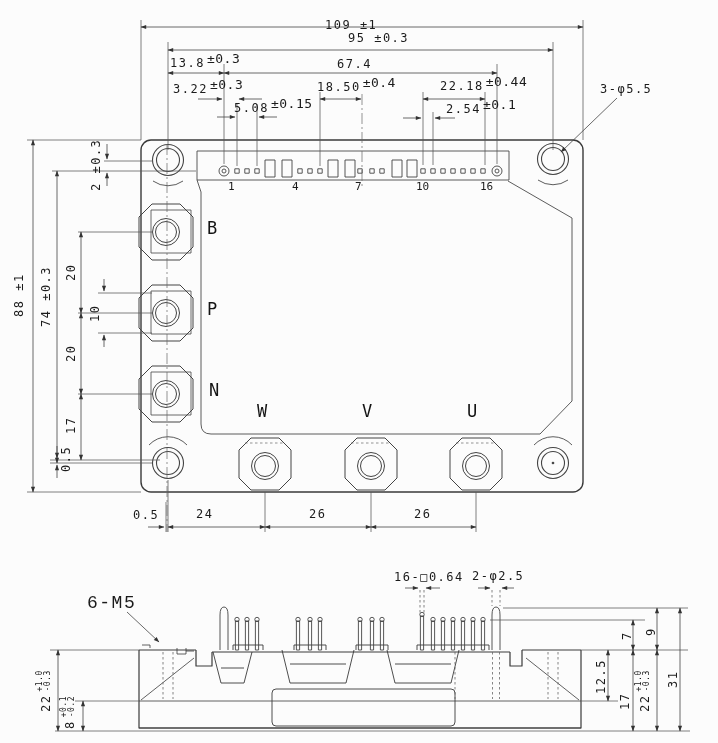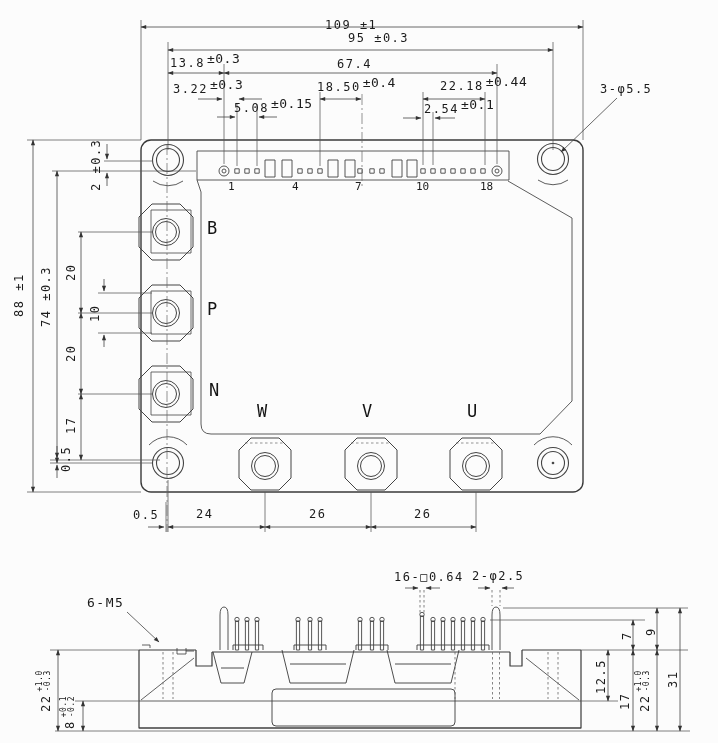--- a/index.html
+++ b/index.html
@@ -6,21 +6,21 @@
   #stage{position:relative;width:718px;height:743px;background:#fcfcfc;overflow:hidden;
          font-family:"DejaVu Sans Mono",monospace;}
   svg{position:absolute;left:0;top:0;}
   .lb{position:absolute;font-size:12px;letter-spacing:1.5px;color:#1b1b1b;white-space:nowrap;line-height:14px;}
   .rot{transform:rotate(-90deg);transform-origin:0 0;}
   .sup{font-size:13px;letter-spacing:.5px;position:relative;top:-4px;margin-left:2px;}
   .stk{display:inline-flex;flex-direction:column;font-size:8px;line-height:8px;letter-spacing:.5px;
        vertical-align:middle;margin-left:3px;transform:translateY(-2px);}
   .term{font-size:17px;letter-spacing:0;color:#141414;}
   .pn{font-size:11px;letter-spacing:0;}
-  .big{font-size:13px;}
+  .big{font-size:18px;font-family:Liberation Mono, monospace;}
 </style>
 </head>
 <body>
 
 <div id="stage">
 
 <svg width="718" height="743" viewBox="0 0 718 743">
   <defs>
     <marker id="ar" viewBox="0 0 10 10" refX="9.3" refY="5" markerWidth="12" markerHeight="7" orient="auto-start-reverse">
       <path d="M0,1.3 10,5 0,8.7Z" fill="#333"></path>
@@ -263,21 +263,21 @@
 <div class="lb" style="left:325px;top:18px">109 ±1</div>
 <div class="lb" style="left:348px;top:31px">95 ±0.3</div>
 
 <div class="lb" style="left:170px;top:56px"><span>13.8</span><span class="sup">±0.3</span></div>
 <div class="lb" style="left:337px;top:57px">67.4</div>
 
 <div class="lb" style="left:173px;top:82px"><span>3.22</span><span class="sup">±0.3</span></div>
 <div class="lb" style="left:317px;top:80px"><span>18.50</span><span class="sup">±0.4</span></div>
 <div class="lb" style="left:440px;top:79px"><span>22.18</span><span class="sup">±0.44</span></div>
 <div class="lb" style="left:234px;top:101px"><span>5.08</span><span class="sup">±0.15</span></div>
-<div class="lb" style="left:424px;top:102px"><span>2.54</span><span class="sup">±0.1</span></div>
+<div class="lb" style="left:446px;top:102px"><span>2.54</span><span class="sup">±0.1</span></div>
 
 <div class="lb" style="left:600px;top:82px">3-φ5.5</div>
 
 <div class="lb rot" style="left:89px;top:191px">2 ±0.3</div>
 <div class="lb rot" style="left:12px;top:317px">88 ±1</div>
 <div class="lb rot" style="left:39px;top:327px">74 ±0.3</div>
 <div class="lb rot" style="left:64px;top:281px">20</div>
 <div class="lb rot" style="left:88px;top:322px">10</div>
 <div class="lb rot" style="left:64px;top:362px">20</div>
 <div class="lb rot" style="left:64px;top:434px">17</div>
@@ -292,21 +292,21 @@
 <div class="lb term" style="left:207px;top:302px">P</div>
 <div class="lb term" style="left:209px;top:383px">N</div>
 <div class="lb term" style="left:257px;top:404px">W</div>
 <div class="lb term" style="left:362px;top:404px">V</div>
 <div class="lb term" style="left:467px;top:404px">U</div>
 
 <div class="lb pn" style="left:228px;top:180px">1</div>
 <div class="lb pn" style="left:292px;top:180px">4</div>
 <div class="lb pn" style="left:355px;top:180px">7</div>
 <div class="lb pn" style="left:416px;top:180px">10</div>
-<div class="lb pn" style="left:480px;top:180px">18</div>
+<div class="lb pn" style="left:480px;top:180px">16</div>
 
 <div class="lb big" style="left:87px;top:596px">6-M5</div>
 <div class="lb" style="left:394px;top:570px">16-□0.64</div>
 <div class="lb" style="left:472px;top:569px">2-φ2.5</div>
 
 <div class="lb rot" style="left:620px;top:640px">7</div>
 <div class="lb rot" style="left:644px;top:636px">9</div>
 <div class="lb rot" style="left:594px;top:694px">12.5</div>
 <div class="lb rot" style="left:618px;top:710px">17</div>
 <div class="lb rot" style="left:637px;top:712px"><span>22</span><span class="stk">

